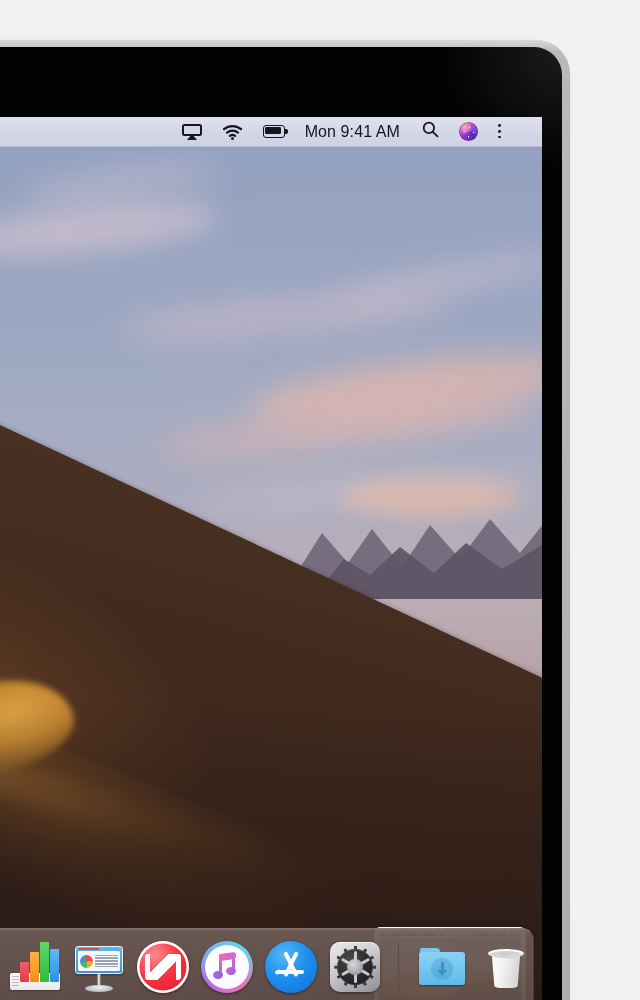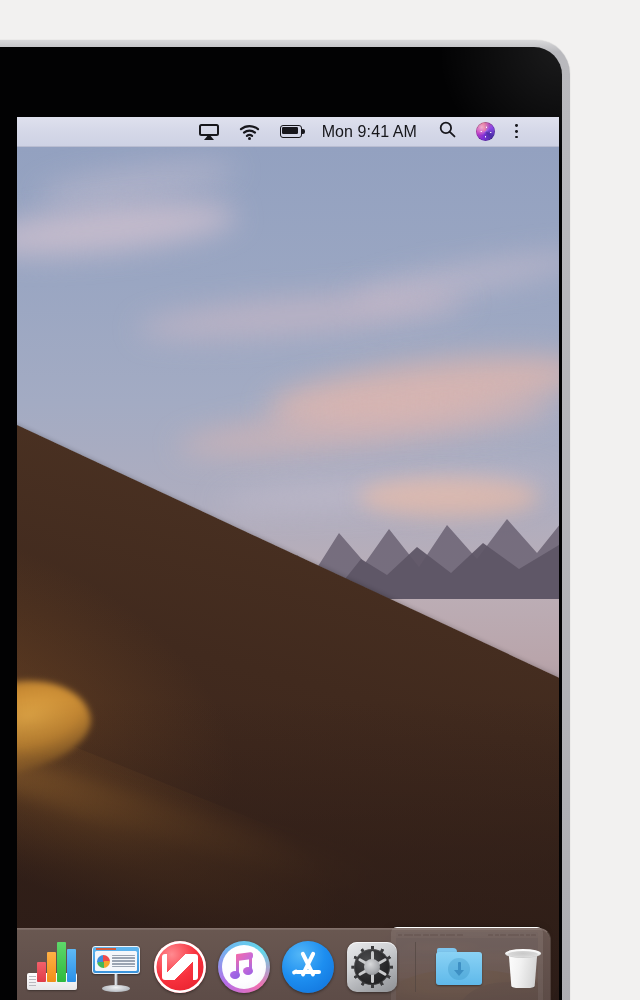--- a/index.html
+++ b/index.html
@@ -44,21 +44,21 @@
     right: 0; top: 0;
     width: 120px; height: 160px;
     border-top-right-radius: 28px;
     background: radial-gradient(circle at 100% 0%, rgba(255,255,255,.10) 0%, rgba(255,255,255,0) 62%);
     pointer-events: none;
   }
 
   
   .screen {
     position: absolute;
-    left: 17px;
+    left: 0;
     top: 117px;
     width: 542px;
     height: 883px;
     overflow: hidden;
     background: #2b1f1a;
   }
 
   
   .menubar {
     position: absolute;

